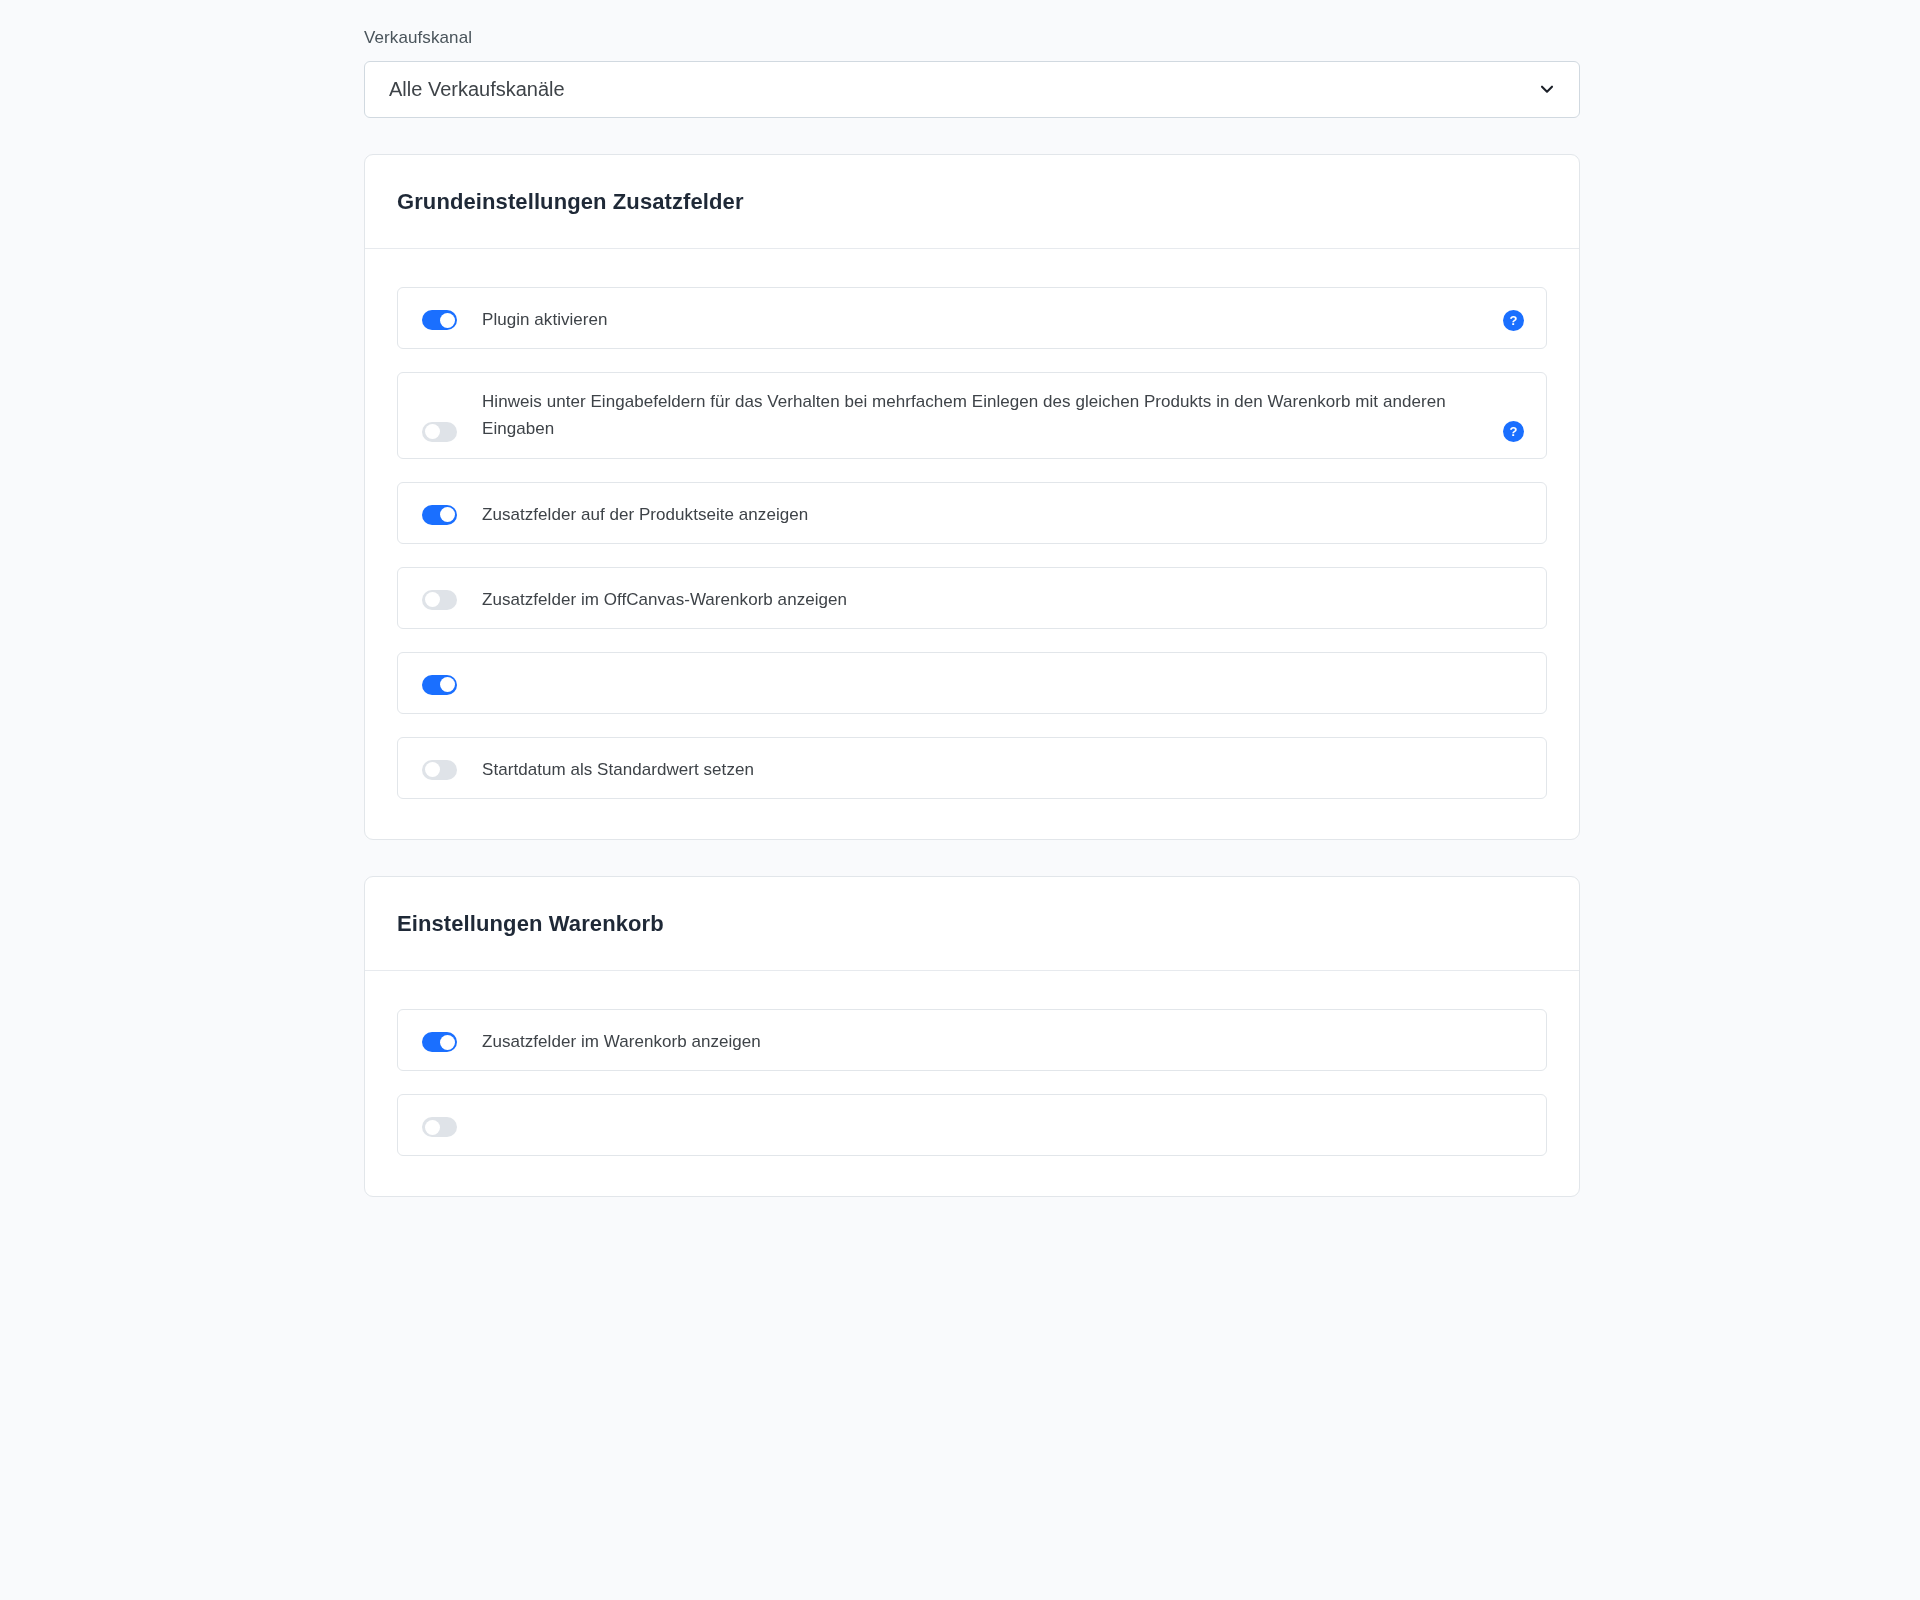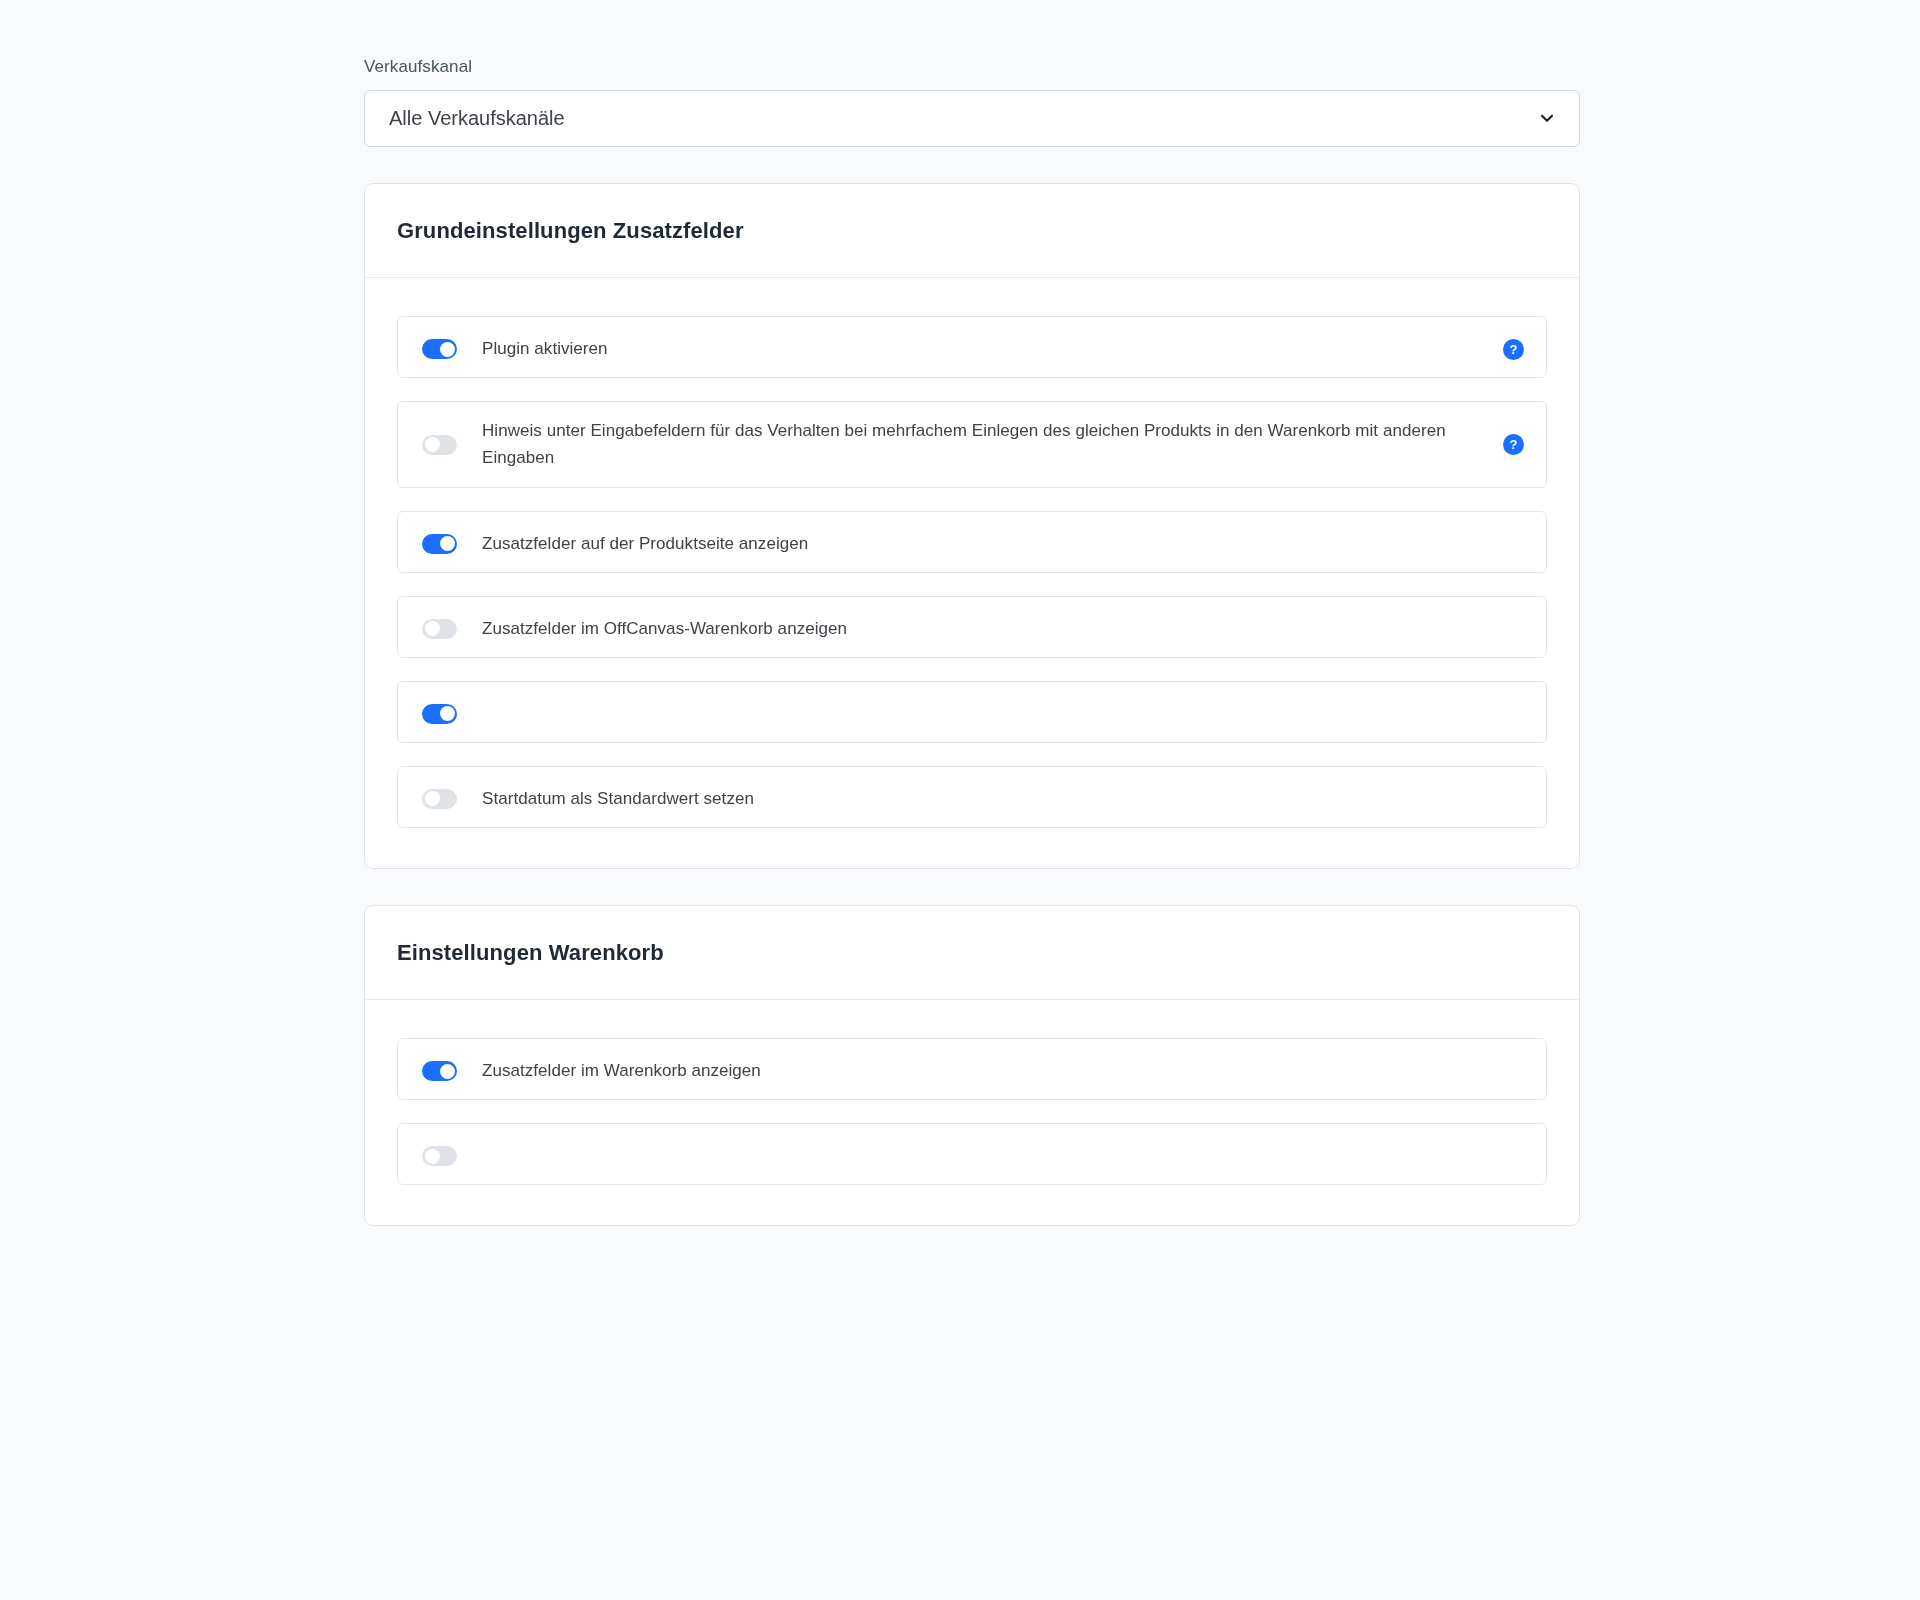--- a/index.html
+++ b/index.html
@@ -26,21 +26,20 @@
     margin: 0 0 0 364px;
   }
 
   
   .field-label {
     font-size: 17px;
     color: #4a545b;
     line-height: 1.4;
     margin-bottom: 11px;
     letter-spacing: 0.1px;
-    margin-top: 29px;
   }
 
   .select-wrap {
     position: relative;
     width: 100%;
     height: 57px;
     background: #ffffff;
     border: 1px solid #d1d9e0;
     border-radius: 6px;
     display: flex;
@@ -97,21 +96,21 @@
     border: 1px solid #e2e6ea;
     border-radius: 6px;
     background: #ffffff;
     display: flex;
     align-items: center;
     min-height: 62px;
     padding: 14px 22px 10px 24px;
     margin-bottom: 23px;
   }
   .switch-row:last-child { margin-bottom: 0; }
-  .switch-row.tall { min-height: 86px; padding-top: 16px; padding-bottom: 16px; }
+  .switch-row.tall { min-height: 86px; padding-top: 16px; padding-bottom: 16px; align-items: flex-end; }
 
   .switch {
     flex: 0 0 auto;
     width: 35px;
     height: 20px;
     border-radius: 10px;
     position: relative;
     background: #dfe3e8;
     margin-right: 25px;
     cursor: pointer;

